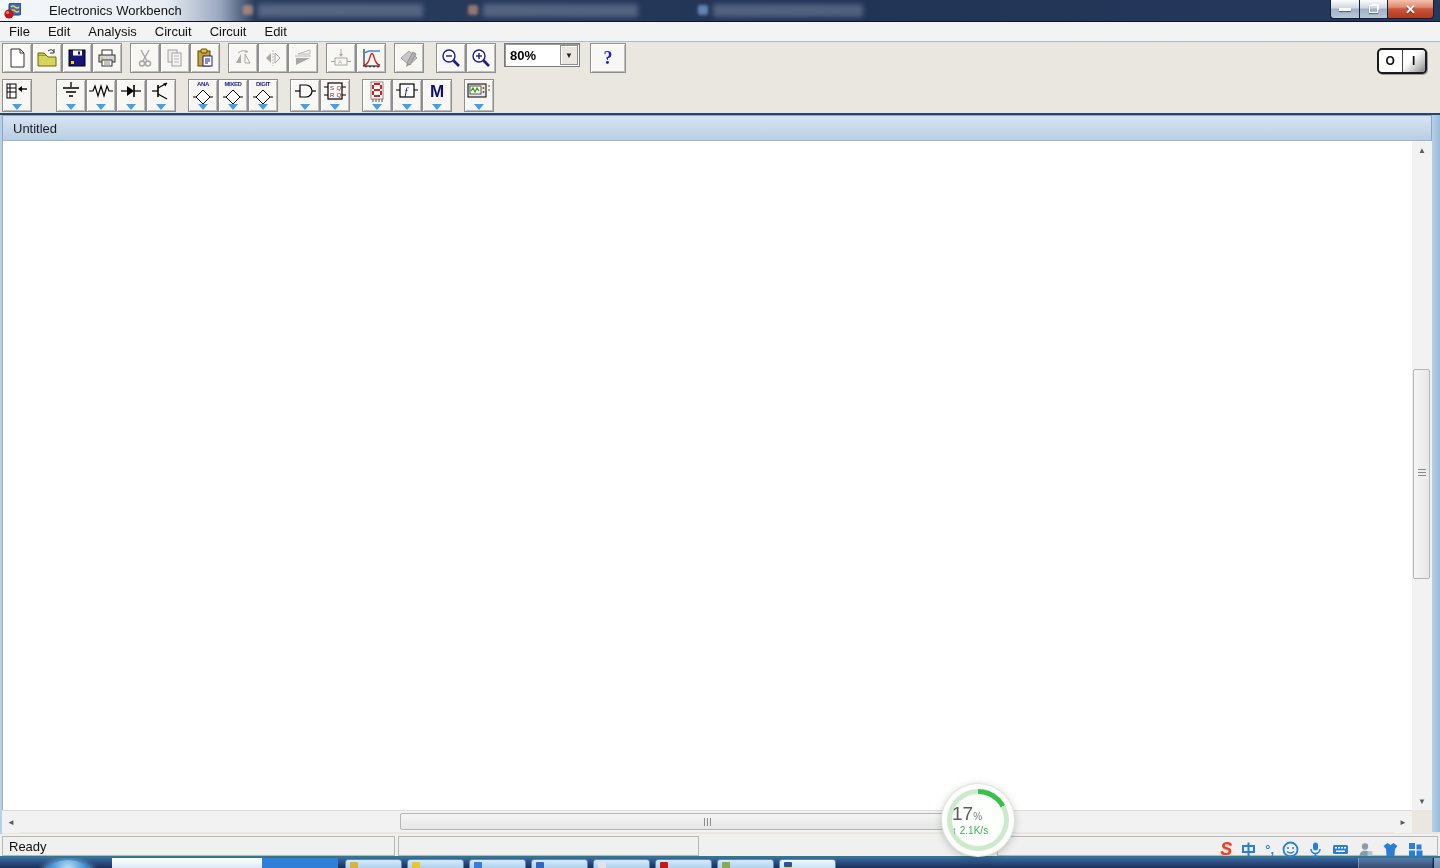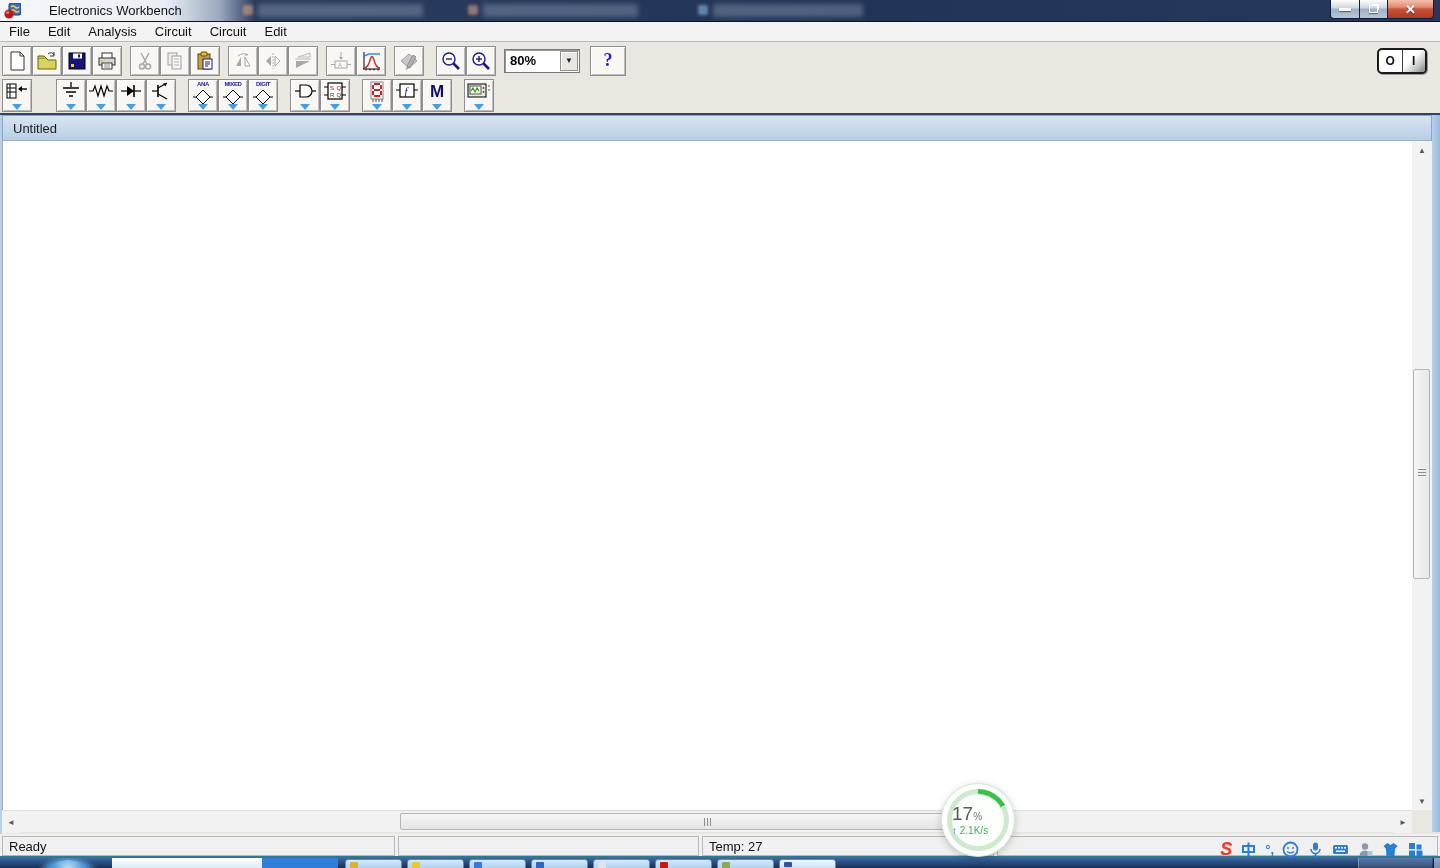--- a/index.html
+++ b/index.html
@@ -22,21 +22,21 @@
     background:linear-gradient(#f5c0ad,#e08a70 40%,#c9553a 50%,#b03a22); }
   .glyph-min { width:12px; height:3px; background:#fff; box-shadow:0 1px 1px rgba(0,0,0,.5); }
   .glyph-res { width:9px; height:8px; border:1px solid #fff; box-shadow:2px -2px 0 -1px #fff, 0 1px 1px rgba(0,0,0,.4); background:transparent; }
   .glyph-cls { color:#fff; font-size:13px; font-weight:bold; text-shadow:0 1px 1px rgba(0,0,0,.5); line-height:1; }
 
   
   #menubar { position:absolute; left:0; top:22px; width:1440px; height:20px; background:#f3f3f3; border-bottom:1px solid #a9bccb; display:flex; align-items:center; }
   .menu-item { font-size:13px; color:#111; padding:2px 9px; cursor:default; }
 
   
-  #toolbar1 { position:absolute; left:0; top:43px; width:1440px; height:35px; background:#e9e7e0; display:flex; align-items:center; padding-left:2px; }
+  #toolbar1 { position:absolute; left:0; top:43px; width:1440px; height:35px; background:#e9e7e0; display:flex; padding-left:2px; }
   #toolbar2 { position:absolute; left:0; top:78px; width:1440px; height:35px; background:#e9e7e0; display:flex; align-items:center; padding-left:2px; }
   #sep2 { position:absolute; left:0; top:113px; width:1440px; height:2px; background:#29456b; }
   .tbtn { width:30px; height:30px; background:#f8f7f4; border:1px solid #8f8f8f; box-shadow:inset 1px 1px 0 #ffffff, inset -1px -1px 0 #bdbdbd; display:flex; align-items:center; justify-content:center; flex:0 0 auto; }
   .pbtn { width:30px; height:33px; background:#f8f7f4; border:1px solid #8f8f8f; box-shadow:inset 1px 1px 0 #ffffff, inset -1px -1px 0 #bdbdbd; position:relative; display:flex; align-items:flex-start; justify-content:center; flex:0 0 auto; }
   .gap8 { margin-left:8px; } .gap12 { margin-left:12px; } .gap24 { margin-left:24px; }
   .tri { position:absolute; bottom:1px; left:50%; margin-left:-5px; width:0; height:0; border-left:5px solid transparent; border-right:5px solid transparent; border-top:6px solid #41a0e8; }
   .binlabel { position:absolute; top:1px; left:0; right:0; text-align:center; font-size:6px; font-weight:bold; color:#1d1d8f; letter-spacing:-0.4px; }
   #zoomsel { width:76px; height:24px; margin-left:8px; background:#fff; border:1px solid #7a7a7a; box-shadow:inset 1px 1px 0 #9a9a9a; display:flex; align-items:center; position:relative; }
   #zoomsel .zval { font-size:13px; font-weight:bold; color:#000; padding-left:5px; flex:1; }
   #zoomsel .zdrop { width:18px; height:20px; margin-right:1px; background:#e9e7e0; border:1px solid #8f8f8f; box-shadow:inset 1px 1px 0 #fff; display:flex; align-items:center; justify-content:center; font-size:8px; color:#222; }
@@ -453,24 +453,20 @@
   <div class="sbtn" id="hright">
       <span>►</span>
     </div>
 </div>
 
 <div id="statusbar">
   <div class="spanel" style="left:2px;width:393px;">
     <span>Ready</span>
   </div>
   <div class="spanel" style="left:398px;width:301px;"></div>
-  <div class="spanel" style="left:702px;width:292px;">
-    <span>Temp:</span>&nbsp;
-    <span>27</span>
-  </div>
   <div class="spanel" style="left:997px;width:441px;"></div>
 </div>
 <div id="bottomedge"></div>
 
 <div id="taskbar">
   <div id="startorb"></div>
   <div id="quicklaunch"></div>
   <div id="qlblue"></div>
   <div class="taskbtn" style="left:345px;">
       <div class="ticon" style="background:#d8b23a;"></div>

